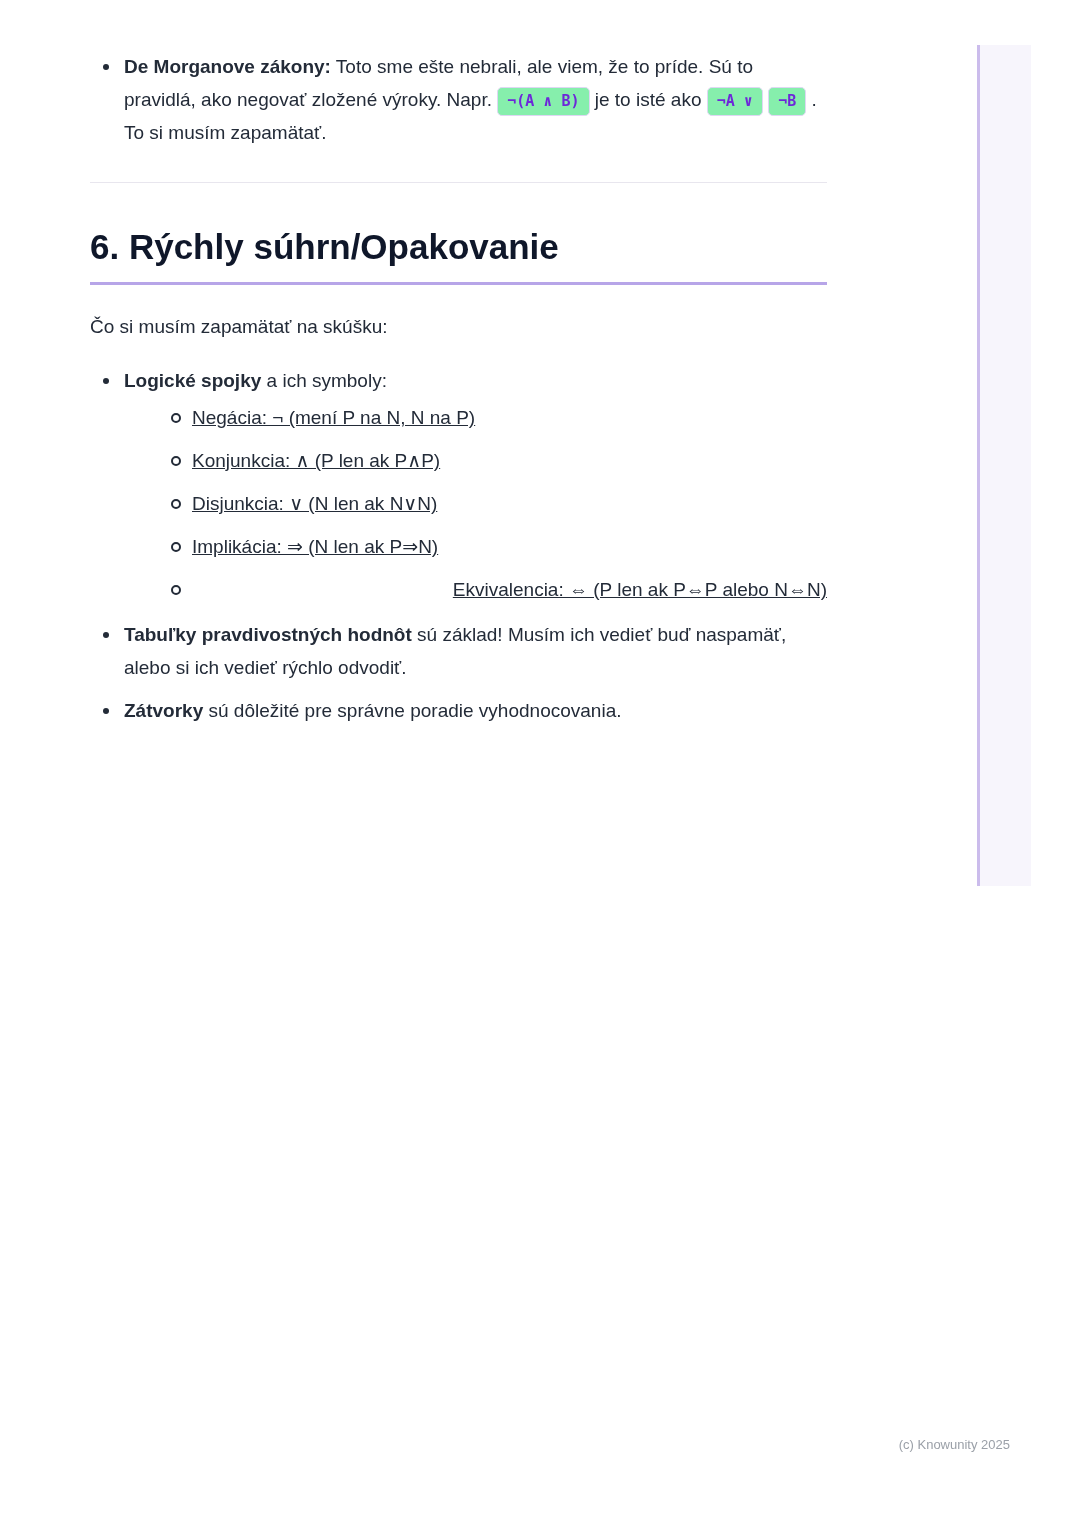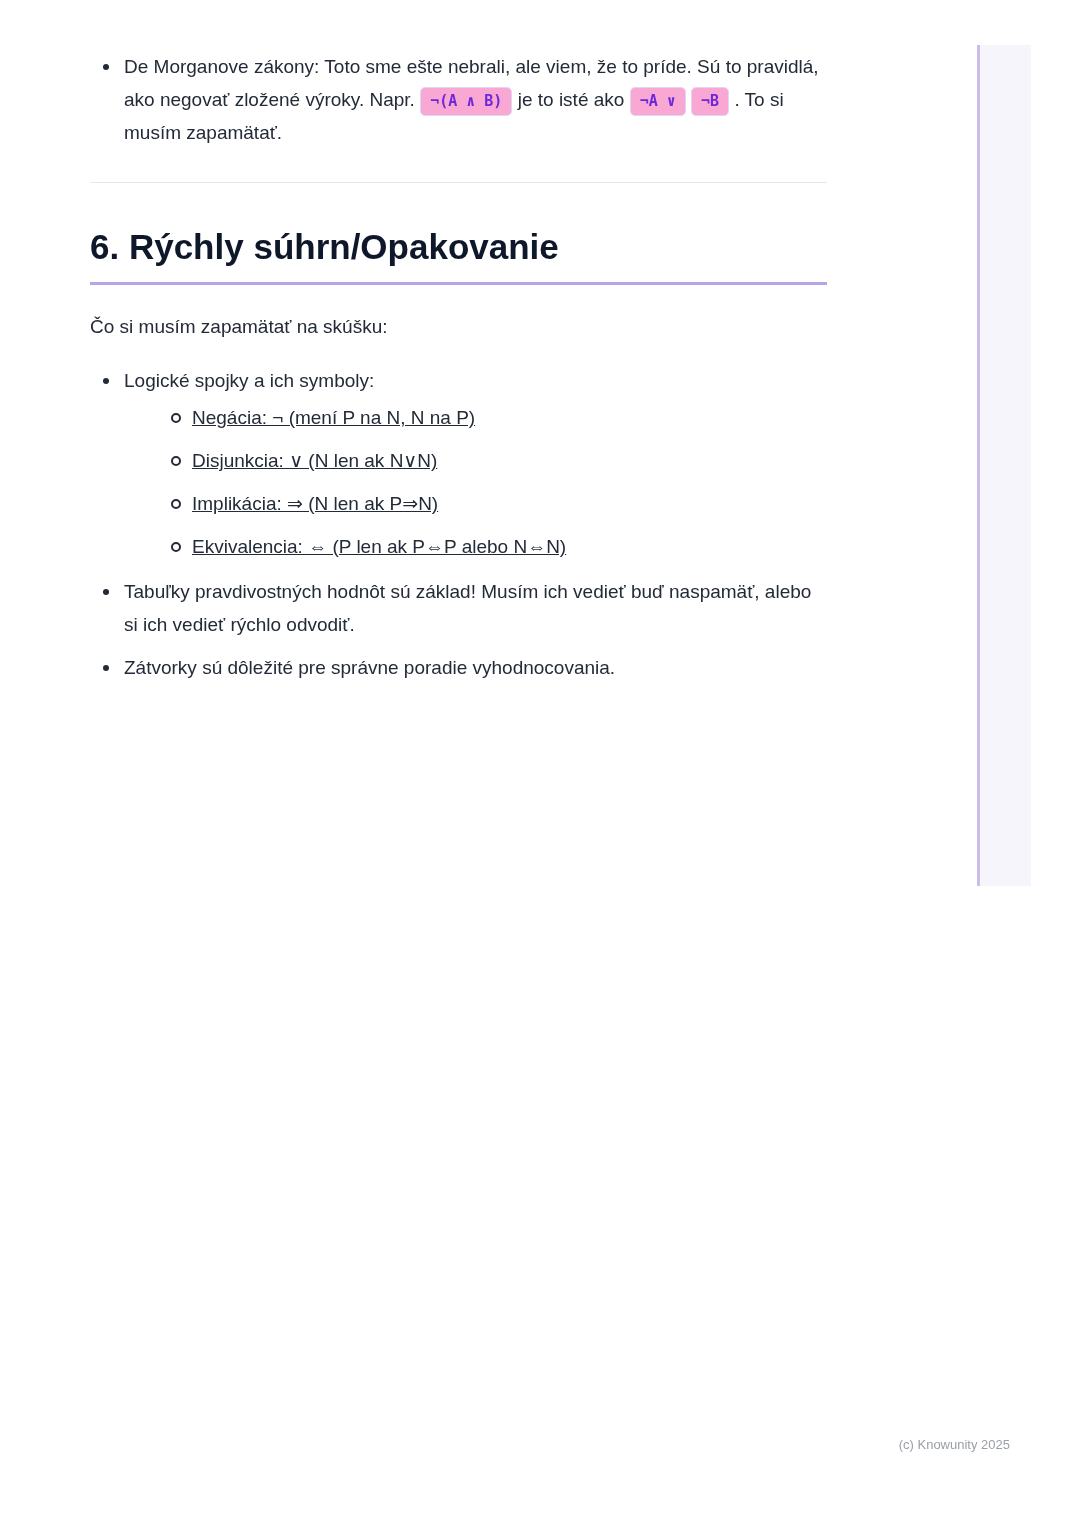--- a/index.html
+++ b/index.html
@@ -47,27 +47,27 @@
     background: #232b38;
   }
   .marker.circle {
     top: 12px;
     width: 6px;
     height: 6px;
     border: 2px solid #232b38;
     border-radius: 50%;
     background: transparent;
   }
-  strong { font-weight: 400; text-align: center; }
+  strong { font-weight: 700; text-align: center; }
   code.chip {
     font-family: "DejaVu Sans Mono", monospace;
     font-size: 15px;
     font-weight: 700;
     color: #6d28d9;
-    background: #f9a8d4;
+    background: #86efac;
     border: 1px solid #ded7f3;
     border-radius: 5px;
     padding: 2px 9px 3px 9px;
     white-space: nowrap;
     line-height: 22px;
     display: inline-block;
     vertical-align: baseline;
   }
   hr.divider {
     border: none;
@@ -93,21 +93,21 @@
     list-style: none;
     margin: 4px 0 12px 34px;
     padding: 0;
     text-decoration: underline;
   }
   ul.sublist > li {
     position: relative;
     padding-left: 34px;
     margin: 0 0 10px 0;
   }
-  ul.sublist > li:last-child { margin-bottom: 0; }
+  ul.sublist > li:last-child { margin-bottom: 0; text-align: right; }
   .side-panel {
     position: absolute;
     left: 977px;
     top: 45px;
     width: 54px;
     height: 841px;
     box-sizing: border-box;
     background: #f7f5fc;
     border-left: 3px solid #cbbcec;
   }
@@ -137,20 +137,21 @@
   <h2 class="heading">6. Rýchly súhrn/Opakovanie</h2>
 
   <p class="intro">Čo si musím zapamätať na skúšku:</p>
 
   <ul class="list main">
 
 
     <li><span class="marker dot"></span><strong>Logické spojky</strong><span> a ich symboly:</span>
       <ul class="sublist">
         <li><span class="marker circle"></span><span>Negácia: ¬ (mení P na N, N na P)</span></li>
+        <li><span class="marker circle"></span><span>Konjunkcia: ∧ (P len ak P∧P)</span></li>
         <li><span class="marker circle"></span><span>Disjunkcia: ∨ (N len ak N∨N)</span></li>
         <li><span class="marker circle"></span><span>Implikácia: ⇒ (N len ak P⇒N)</span></li>
         <li><span class="marker circle"></span><span>Ekvivalencia: ⇔ (P len ak P⇔P alebo N⇔N)</span></li>
       </ul>
     </li>
 
     <li><span class="marker dot"></span><strong>Tabuľky pravdivostných hodnôt</strong><span> sú základ! Musím ich vedieť buď naspamäť, alebo si ich vedieť rýchlo odvodiť.</span></li>
 
     <li><span class="marker dot"></span><strong>Zátvorky</strong><span> sú dôležité pre správne poradie vyhodnocovania.</span></li>
   </ul>

